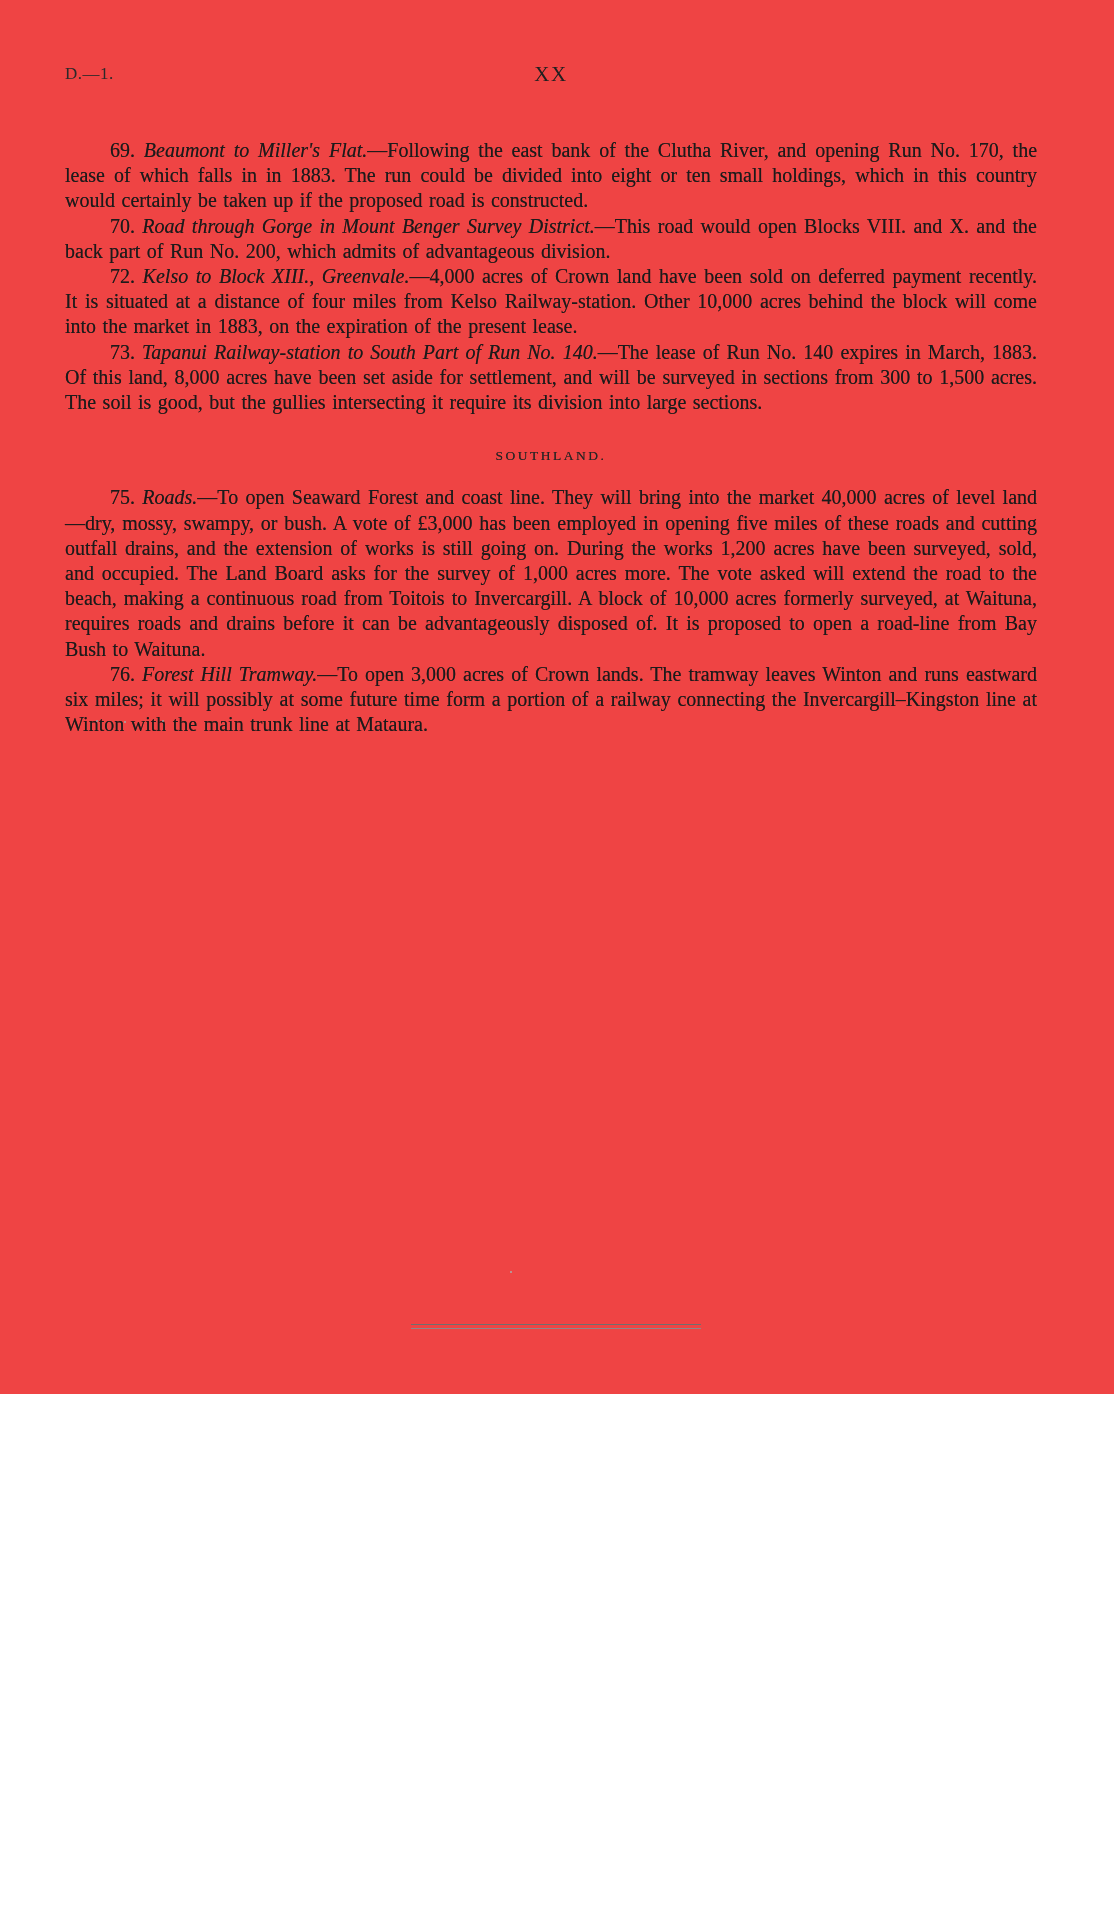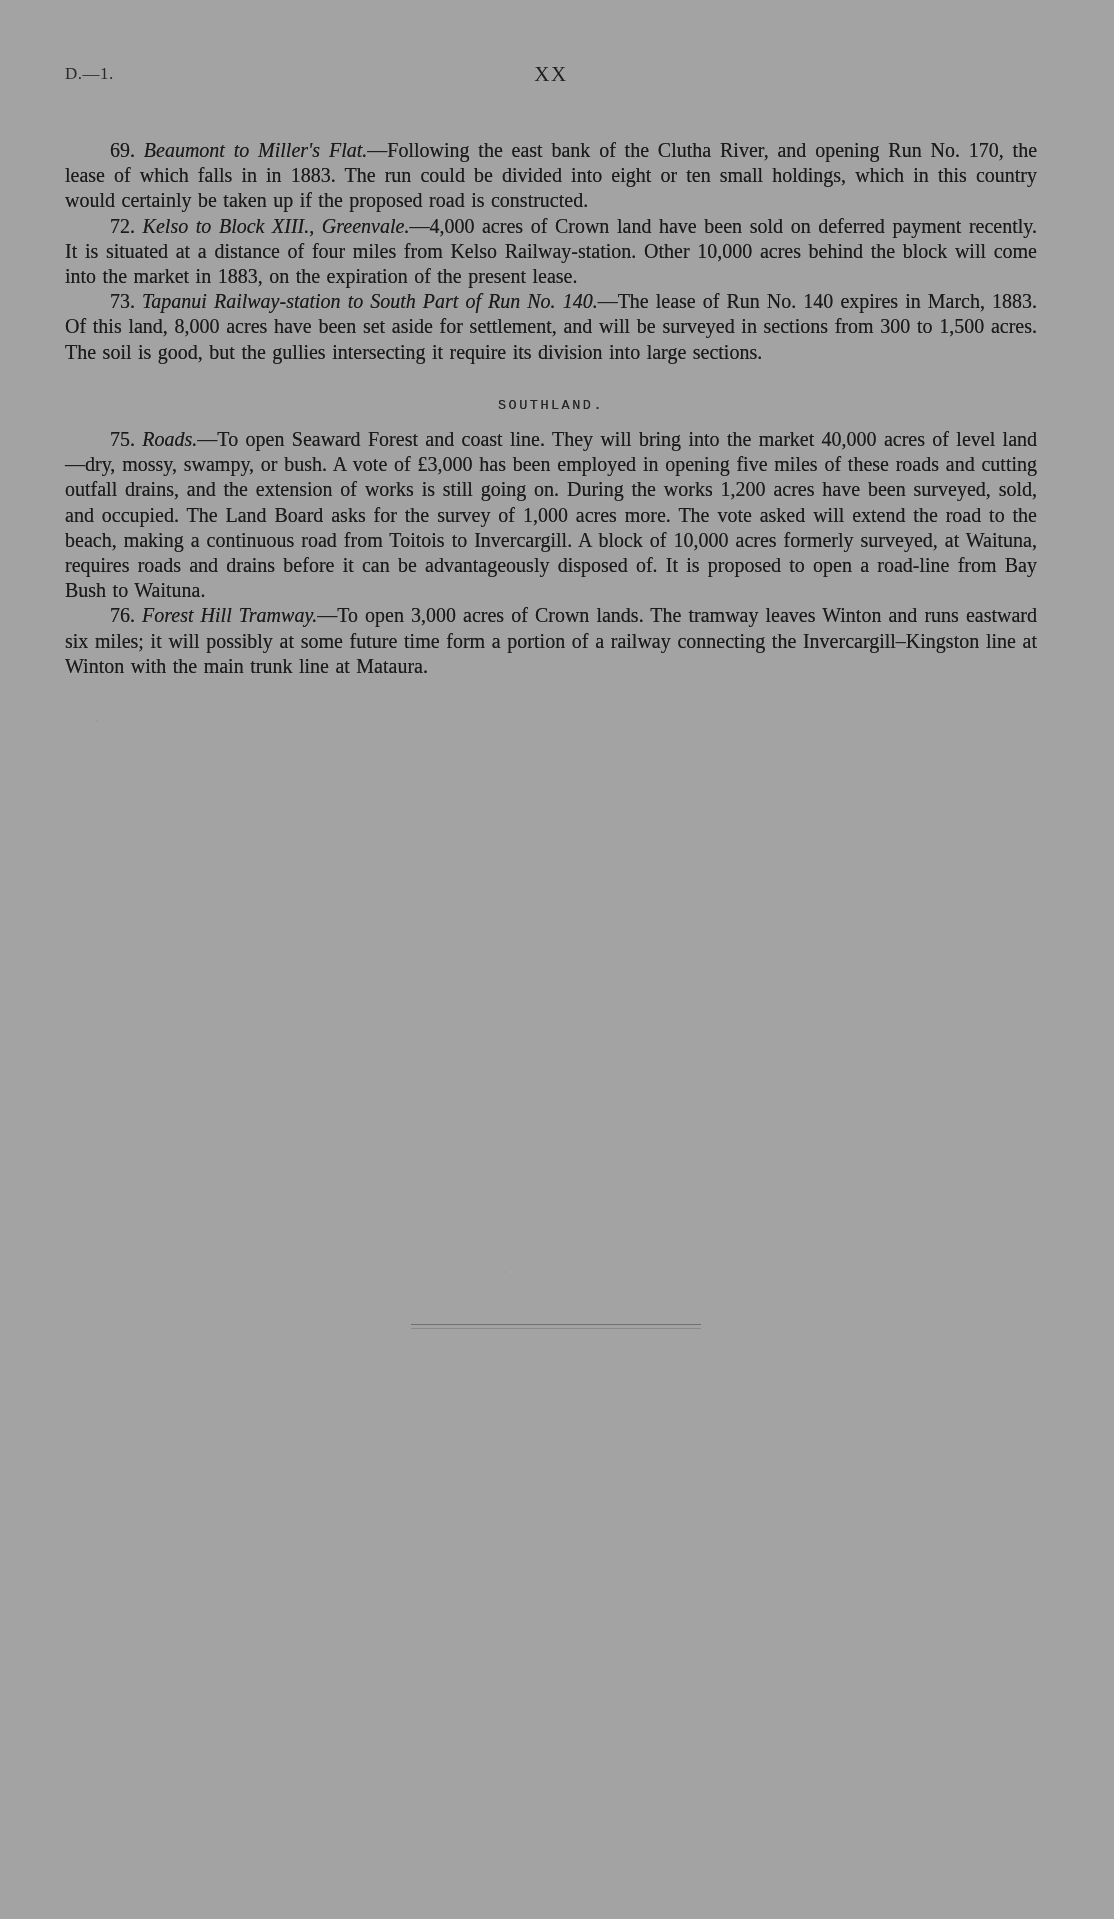--- a/index.html
+++ b/index.html
@@ -3,22 +3,22 @@
 <meta charset="utf-8">
 <style>
   html, body {
     margin: 0;
     padding: 0;
     background: #ffffff;
   }
   .page {
     position: relative;
     width: 1114px;
-    height: 1919px;
-    background: #a3a3a3;
+    height: 1394px;
+    background: #ef4444;
     font-family: "Liberation Serif", "DejaVu Serif", serif;
     color: #1b1b1b;
     overflow: hidden;
   }
   .header {
     position: absolute;
     top: 62px;
     left: 65px;
     width: 972px;
     height: 26px;
@@ -51,29 +51,28 @@
     word-spacing: 1.5px;
     text-shadow: 0 0 0.4px rgba(20,20,20,0.6);
   }
   .para {
     margin: 0;
     text-indent: 45px;
   }
   .pnum { font-style: normal; }
   .ptitle { font-style: italic; }
   .section-heading {
-    margin: 28px 0 9px 0;
+    margin: 28px 0 17px 0;
     text-align: center;
     text-indent: 0;
     font-weight: normal;
     font-size: 13.5px;
     letter-spacing: 2.5px;
     color: #262626;
     text-shadow: 0 0 0.4px rgba(20,20,20,0.6);
-    font-family: Liberation Mono, monospace;
   }
   .end-rule {
     position: absolute;
     top: 1324px;
     left: 411px;
     width: 290px;
     height: 3px;
     border-top: 1.5px solid #6f6f6f;
     border-bottom: 1px solid #8a8a8a;
   }
@@ -104,20 +103,21 @@
 
   <div class="header">
     <span class="docref">D.—1.</span>
     <span class="pagenum">XX</span>
   </div>
 
   <div class="content">
 
     <p class="para"><span class="pnum">69.</span> <i class="ptitle">Beaumont to Miller's Flat.</i><span>—Following the east bank of the Clutha River, and opening Run No. 170, the lease of which falls in in 1883.  The run could be divided into eight or ten small holdings, which in this country would certainly be taken up if the proposed road is constructed.</span></p>
 
+    <p class="para"><span class="pnum">70.</span> <i class="ptitle">Road through Gorge in Mount Benger Survey District.</i><span>—This road would open Blocks VIII. and X. and the back part of Run No. 200, which admits of advantageous division.</span></p>
 
 
     <p class="para"><span class="pnum">72.</span> <i class="ptitle">Kelso to Block XIII., Greenvale.</i><span>—4,000 acres of Crown land have been sold on deferred payment recently.  It is situated at a distance of four miles from Kelso Railway-station.  Other 10,000 acres behind the block will come into the market in 1883, on the expiration of the present lease.</span></p>
 
     <p class="para"><span class="pnum">73.</span> <i class="ptitle">Tapanui Railway-station to South Part of Run No. 140.</i><span>—The lease of Run No. 140 expires in March, 1883.  Of this land, 8,000 acres have been set aside for settlement, and will be surveyed in sections from 300 to 1,500 acres.  The soil is good, but the gullies intersecting it require its division into large sections.</span></p>
 
 
     <h2 class="section-heading">SOUTHLAND.</h2>
 
     <p class="para"><span class="pnum">75.</span> <i class="ptitle">Roads.</i><span>—To open Seaward Forest and coast line.  They will bring into the market 40,000 acres of level land—dry, mossy, swampy, or bush.  A vote of £3,000 has been employed in opening five miles of these roads and cutting outfall drains, and the extension of works is still going on.  During the works 1,200 acres have been surveyed, sold, and occupied.  The Land Board asks for the survey of 1,000 acres more.  The vote asked will extend the road to the beach, making a continuous road from Toitois to Invercargill.  A block of 10,000 acres formerly surveyed, at Waituna, requires roads and drains before it can be advantageously disposed of.  It is proposed to open a road-line from Bay Bush to Waituna.</span></p>

